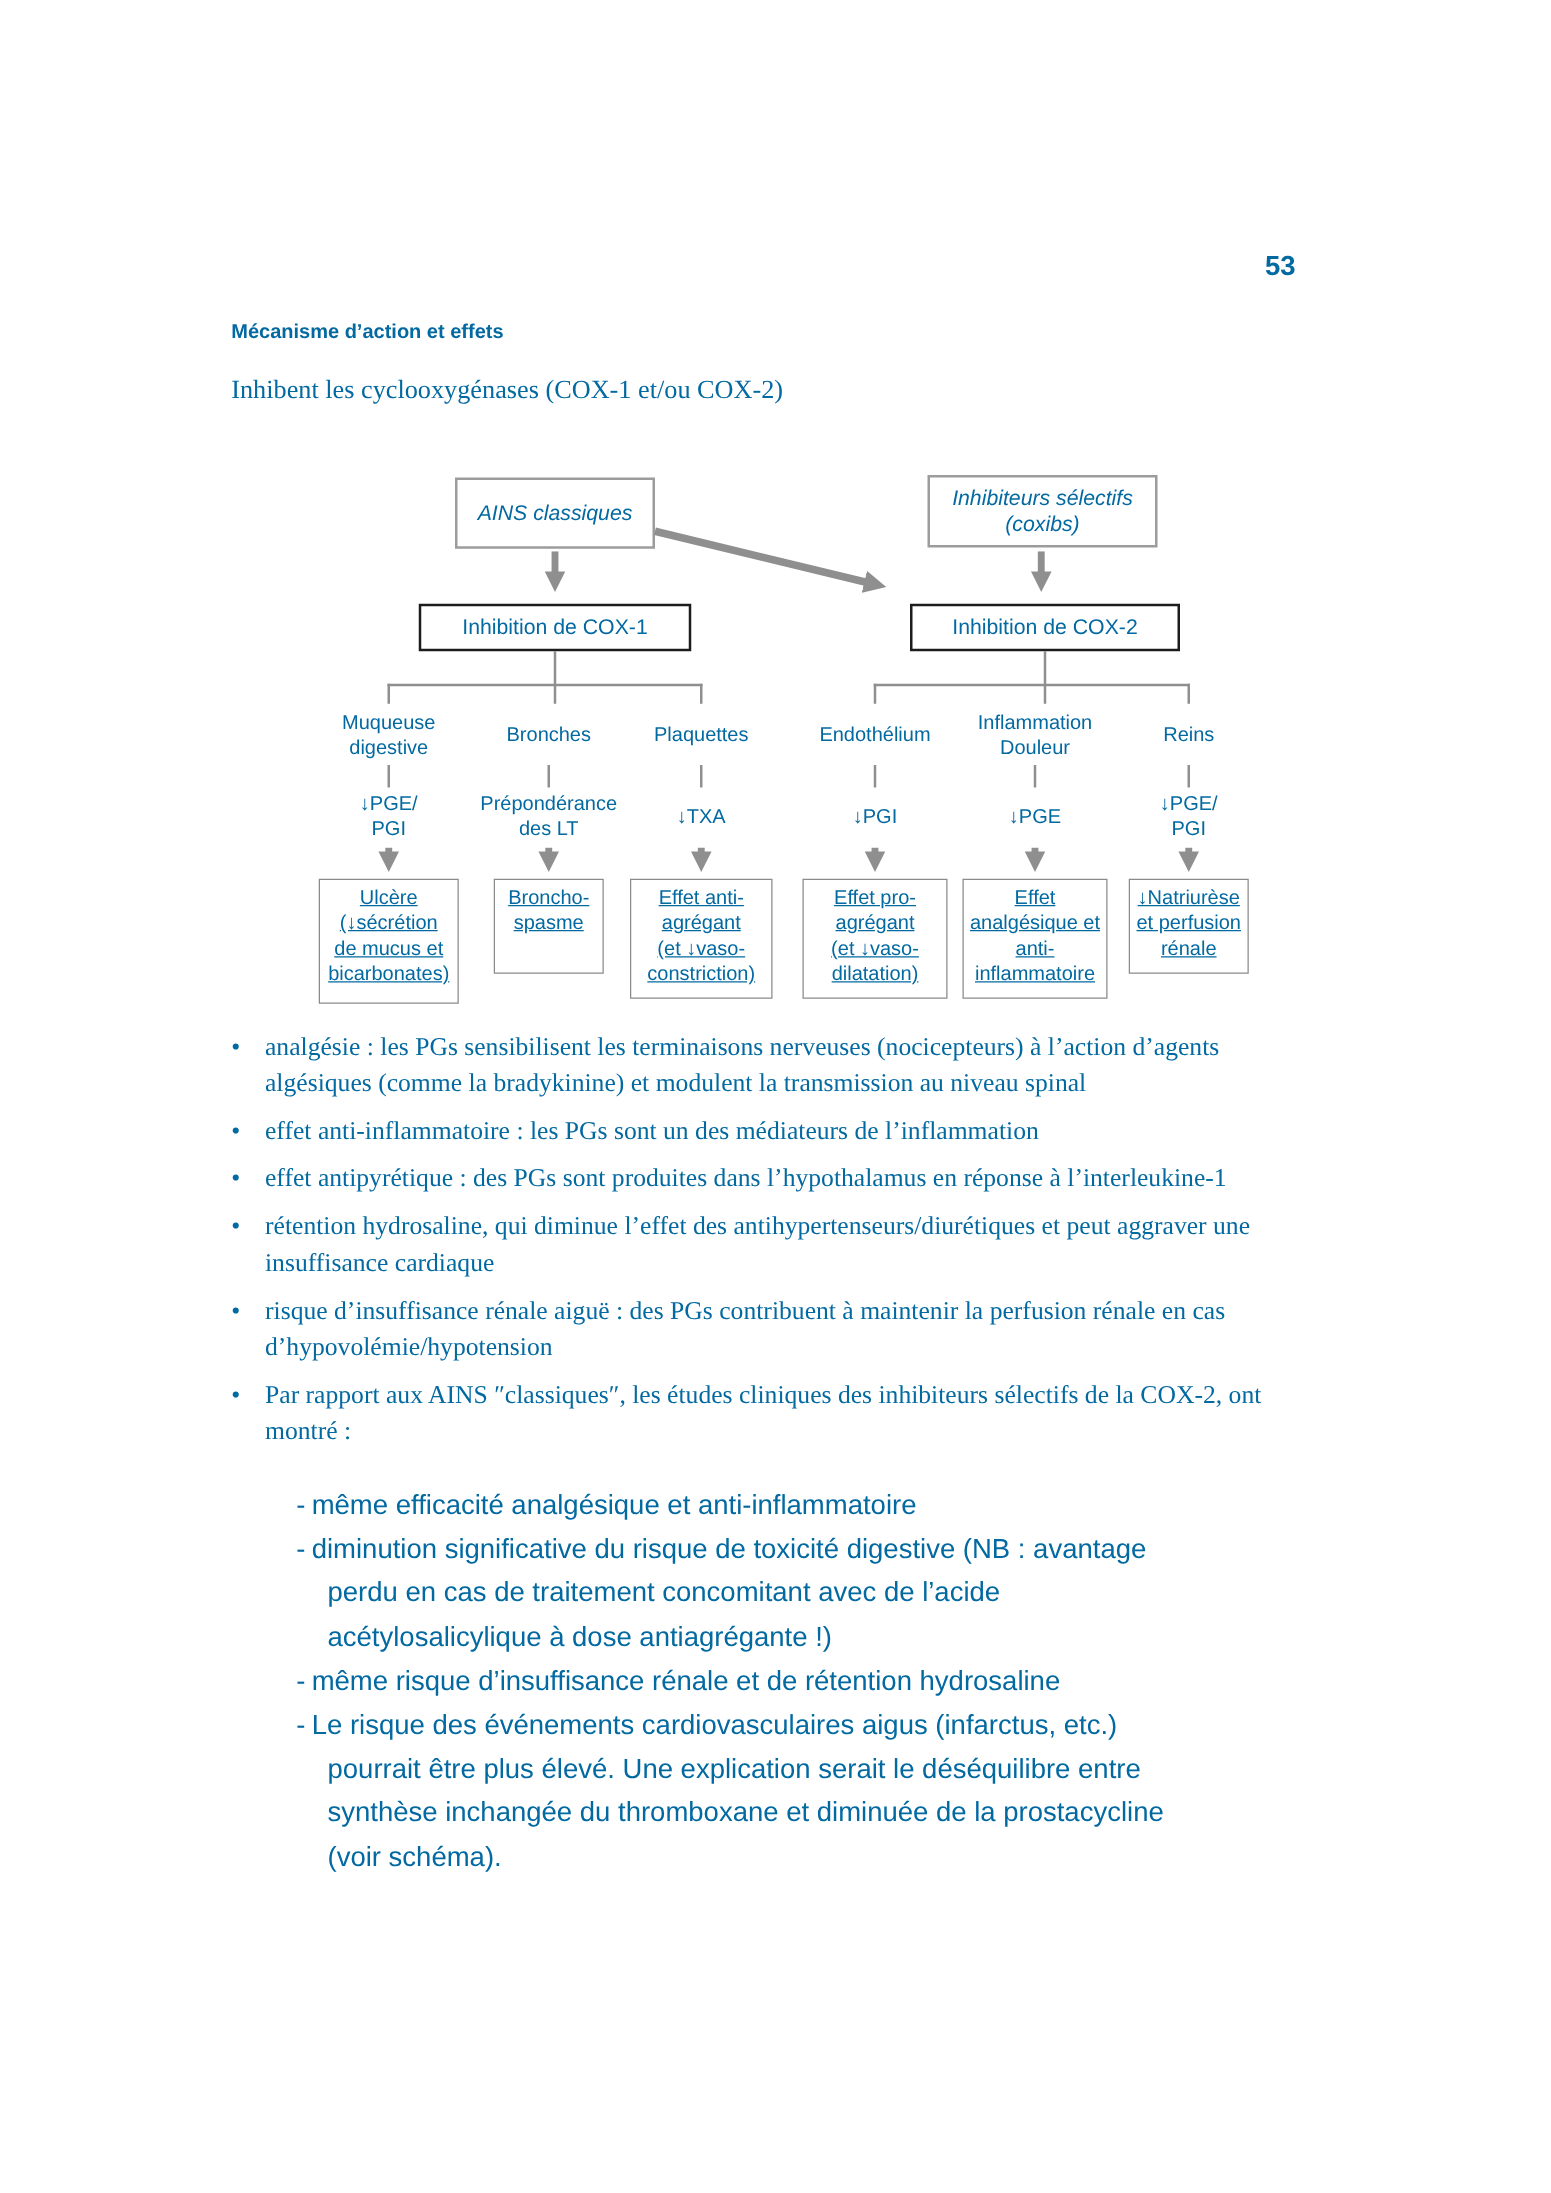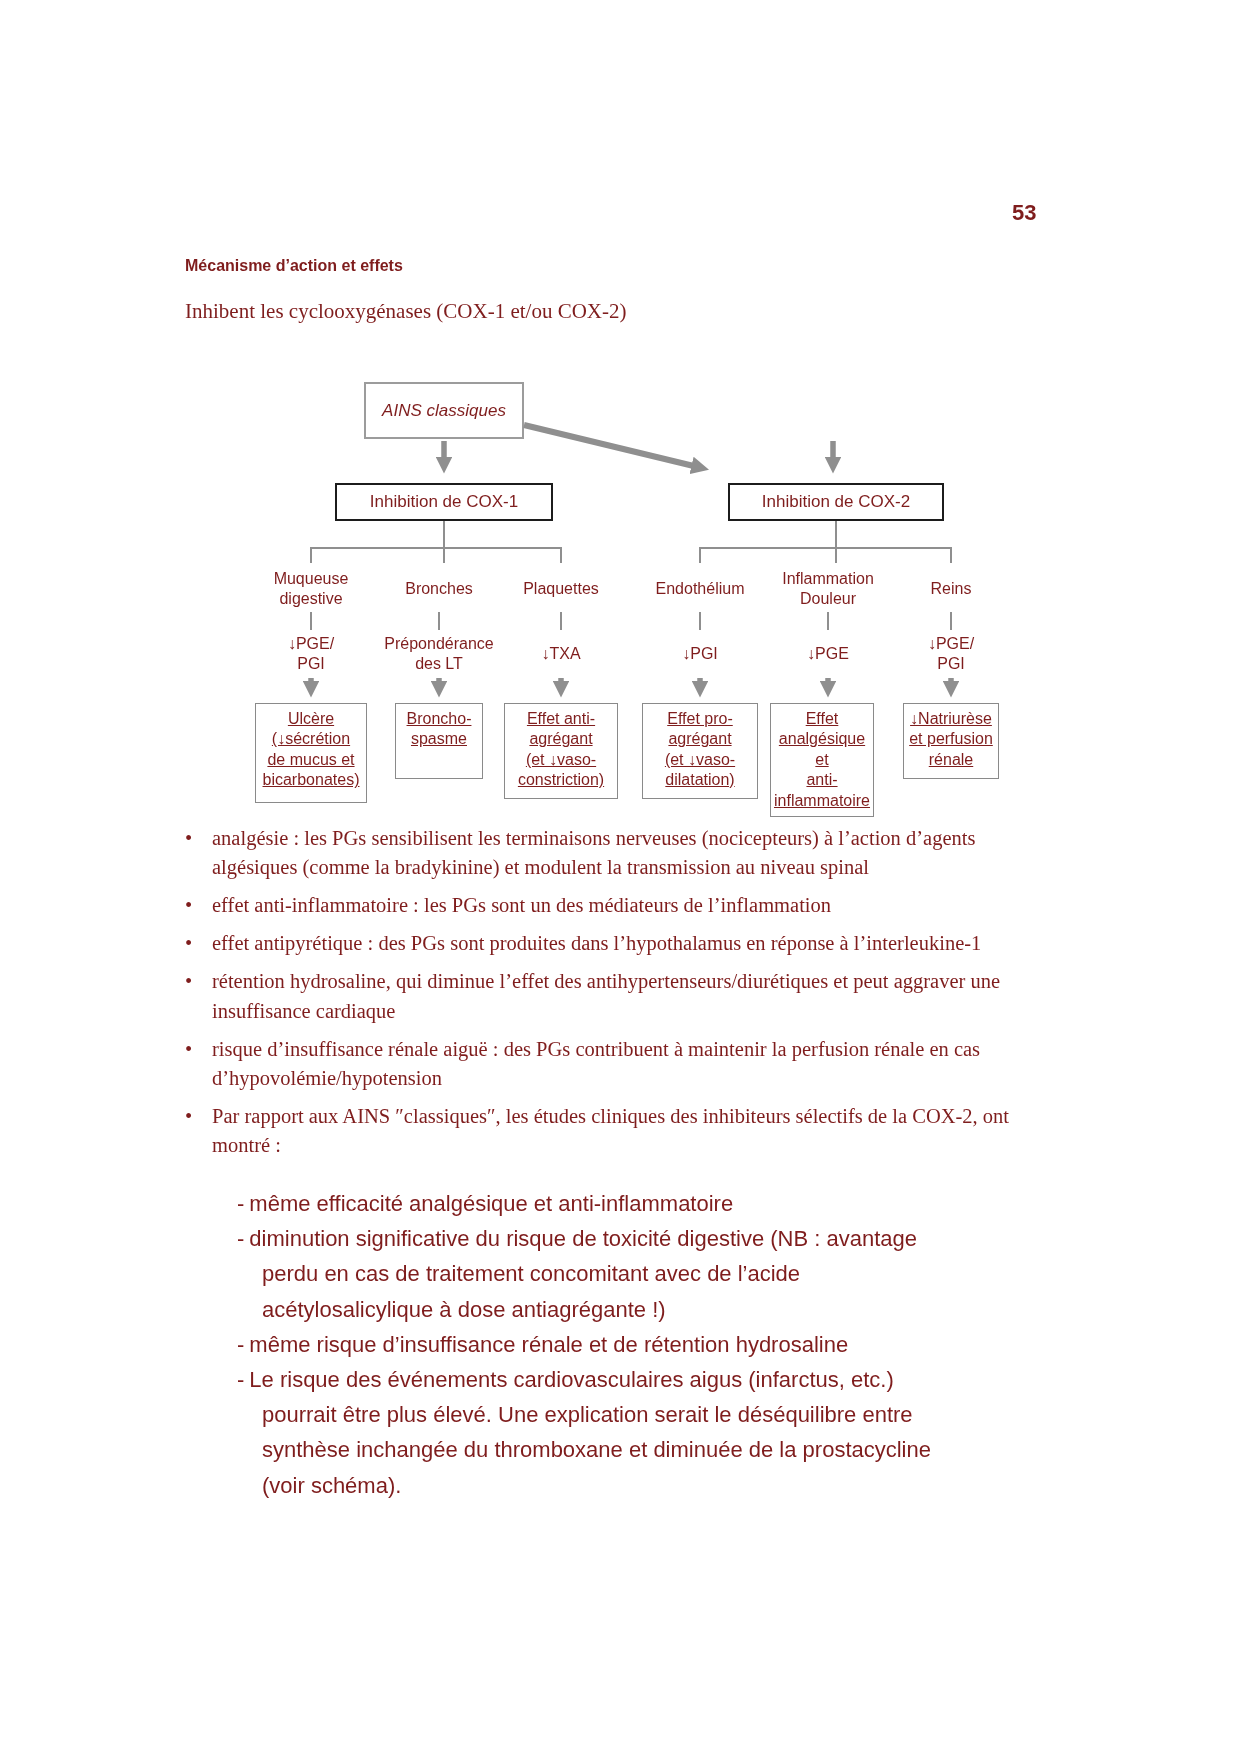--- a/index.html
+++ b/index.html
@@ -1,18 +1,18 @@
 <!DOCTYPE html>
 <html><head>
 <meta charset="utf-8">
 <style>
   html,body { margin:0; padding:0; background:#ffffff; }
   #page {
     position:relative; width:1241px; height:1754px; background:#ffffff;
-    font-family:"Liberation Sans", sans-serif; color:#7f1d1d;
+    font-family:"Liberation Sans", sans-serif; color:#0369a1;
     overflow:hidden;
   }
   .pagenum { position:absolute; left:1012px; top:200px; font-size:22px; font-weight:bold; }
   .heading { position:absolute; left:185px; top:257px; margin:0; font-size:16px; font-weight:bold; }
   .intro { position:absolute; left:185px; top:299px; margin:0; font-family:Liberation Serif, serif; font-size:21px; }
 
   .diagram { position:absolute; left:16px; top:340px; width:1241px; height:486px; }
   .dbox {
     position:absolute; box-sizing:border-box;
     display:flex; align-items:center; justify-content:center;
@@ -54,20 +54,22 @@
 
 <div id="page">
 
   <div class="pagenum">53</div>
   <h1 class="heading">Mécanisme d’action et effets</h1>
   <p class="intro">Inhibent les cyclooxygénases (COX-1 et/ou COX-2)</p>
 
   <div class="diagram">
 
     <div class="dbox topbox" style="left:348px; top:42px; width:160px; height:57px;">AINS classiques</div>
+    <div class="dbox topbox" style="left:726px; top:40px; width:184px; height:58px;">Inhibiteurs sélectifs
+(coxibs)</div>
 
     <svg class="arrow" style="left:419px; top:101px;" width="18" height="40">
       <defs>
         <marker id="ah" viewBox="0 0 10 10" refX="6" refY="5" markerWidth="3" markerHeight="3" orient="auto-start-reverse">
           <path d="M0,0 L10,5 L0,10 z" fill="#8f8f8f"></path>
         </marker>
       </defs>
       <line x1="9" y1="0" x2="9" y2="26" stroke="#8f8f8f" stroke-width="5.5" marker-end="url(#ah)"></line>
     </svg>
     <svg class="arrow" style="left:808px; top:101px;" width="18" height="40">
@@ -137,21 +139,21 @@
     <div class="effect" style="left:379px; width:88px; min-height:76px;">Broncho-
 spasme</div>
     <div class="effect" style="left:488px; width:114px; min-height:96px;">Effet anti-
 agrégant
 (et ↓vaso-
 constriction)</div>
     <div class="effect" style="left:626px; width:116px; min-height:96px;">Effet pro-
 agrégant
 (et ↓vaso-
 dilatation)</div>
-    <div class="effect" style="left:754px; width:104px; min-height:96px;">Effet
+    <div class="effect" style="left:754px; width:116px; min-height:96px;">Effet
 analgésique et
 anti-
 inflammatoire</div>
     <div class="effect" style="left:887px; width:96px; min-height:76px;">↓Natriurèse
 et perfusion
 rénale</div>
   </div>
 
   <div class="bullets">
     <div class="bullet">

